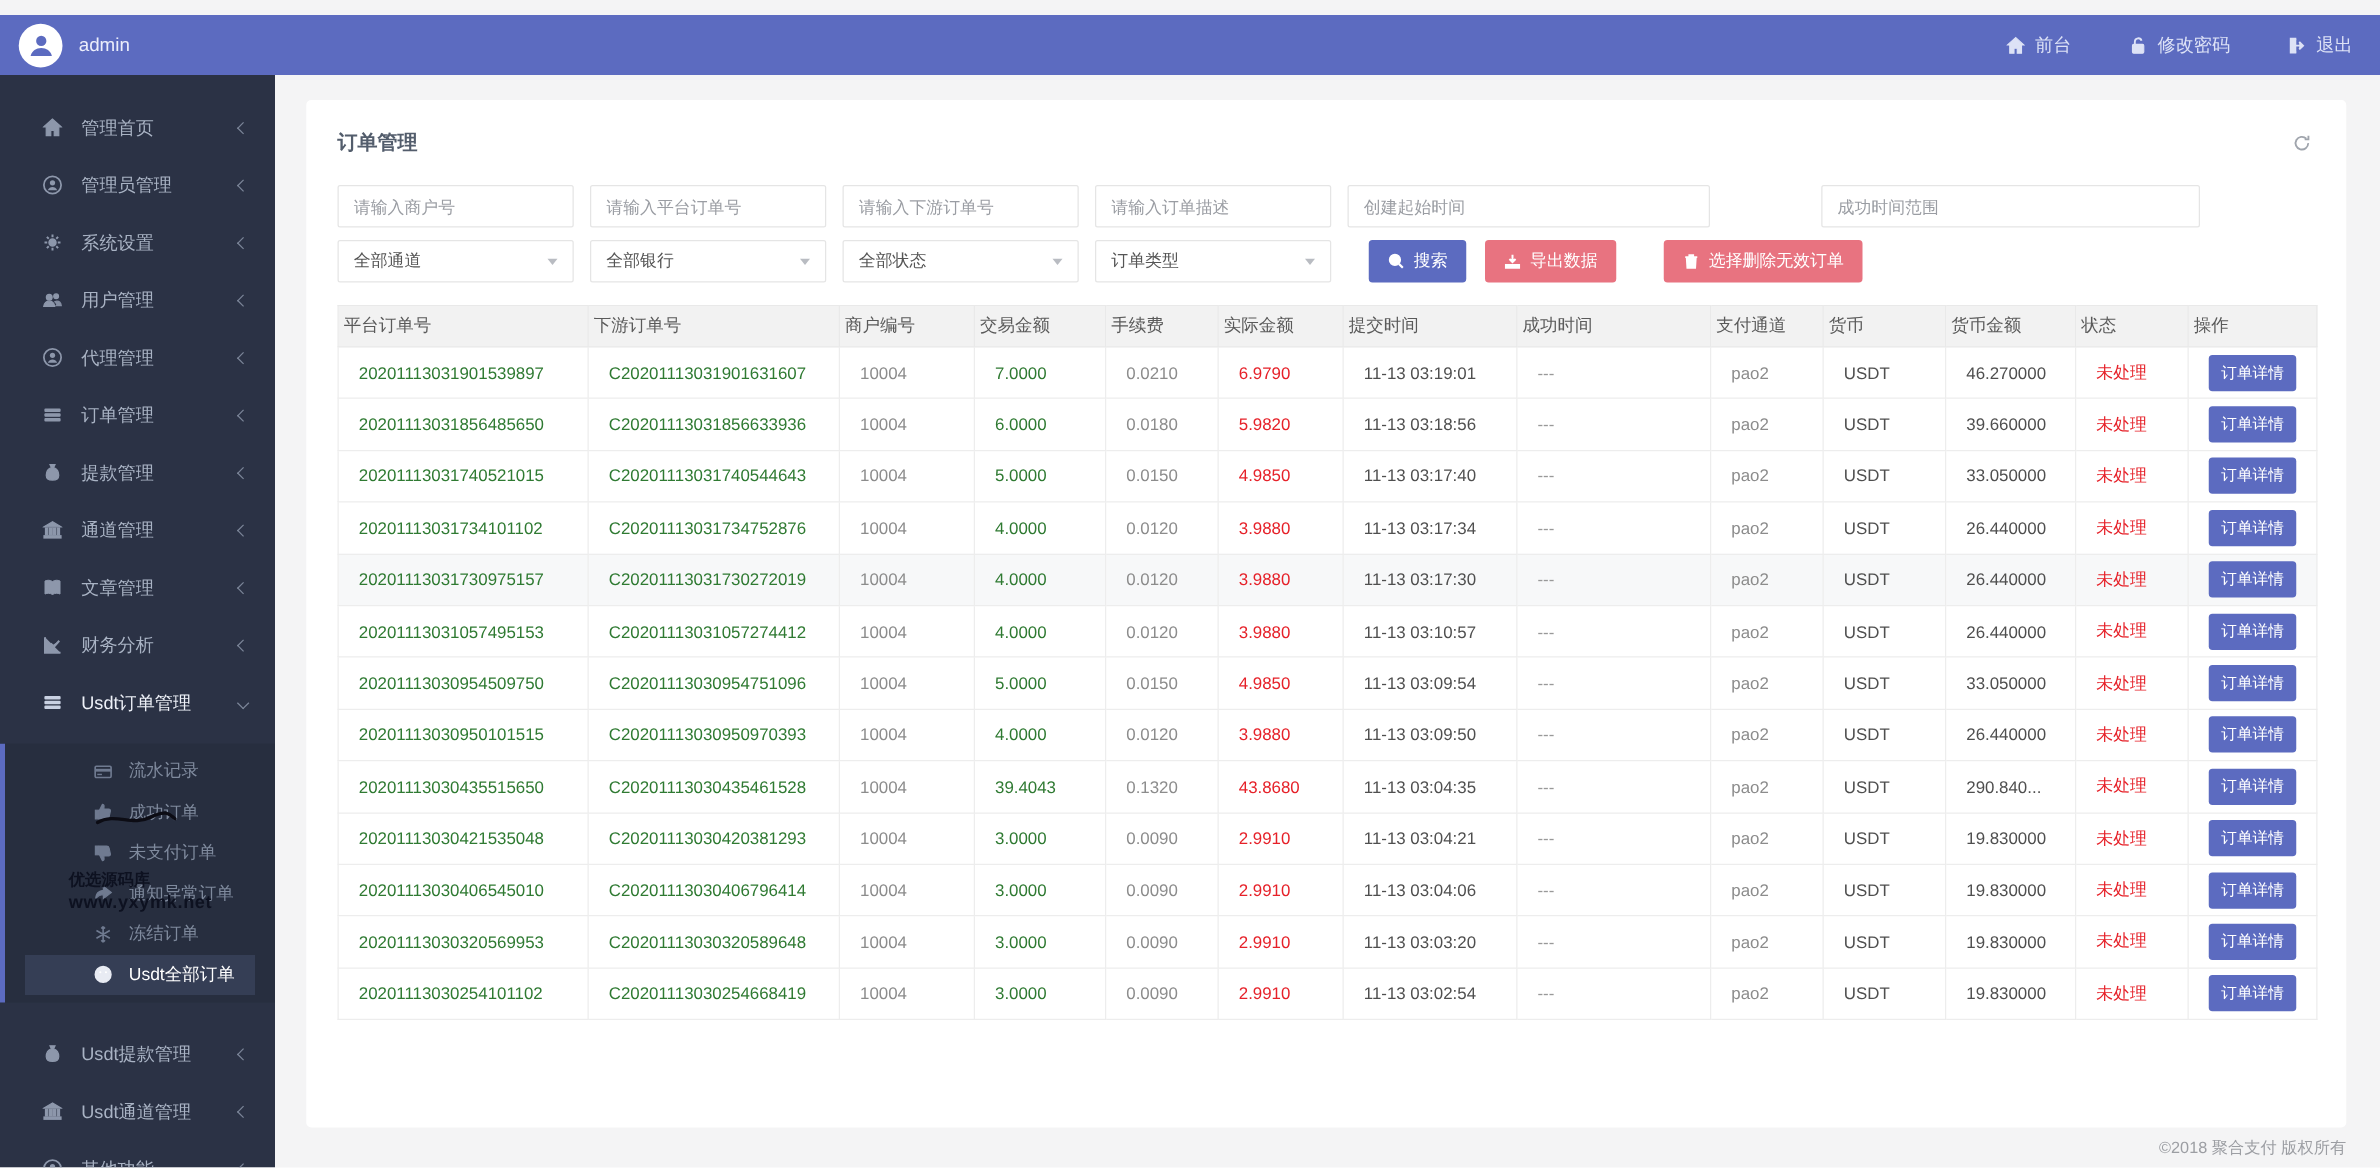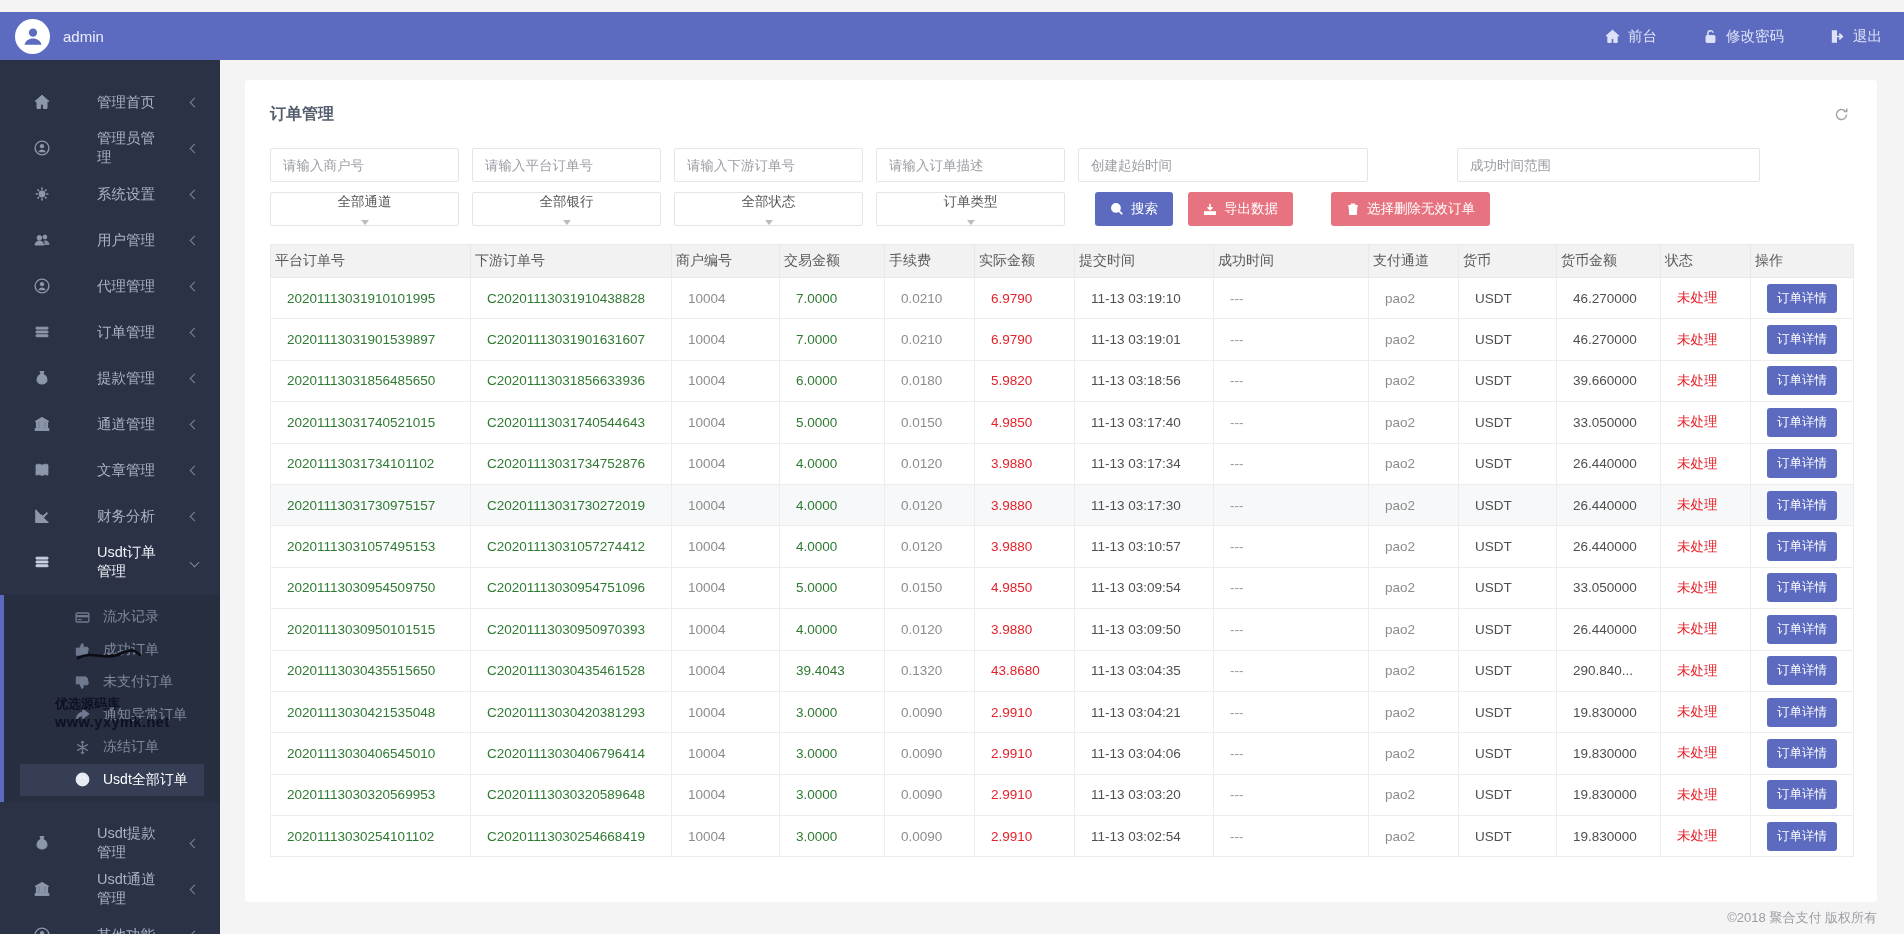--- a/index.html
+++ b/index.html
@@ -12,21 +12,21 @@
   .avatar svg { width:22px; height:22px; fill:var(--accent); }
   .topbar-user { color:#eceefb; font-size:15px; margin-left:13px; }
   .topbar-right { margin-left:auto; display:flex; align-items:center; margin-right:22px; }
   .top-link { display:flex; align-items:center; color:#dde2f6; font-size:14.5px; margin-left:46px; cursor:pointer; text-decoration:none; }
   .top-link .icon { margin-right:8px; display:inline-flex; }
   .top-link svg { width:15px; height:15px; fill:#dde2f6; stroke:#dde2f6; }
 
   
   .sidebar { position:absolute; top:48px; left:0; width:220px; height:886px; background:var(--sidebar); overflow:hidden; z-index:20; }
   .nav { padding-top:31px; }
-  .nav-item { height:46px; display:flex; align-items:center; padding:0 22px 0 33px; color:#a9b3c4; font-size:14.5px; cursor:pointer; position:relative;gap:32px; }
+  .nav-item { height:46px; display:flex; align-items:center; padding:0 22px 0 33px; color:#a9b3c4; font-size:14.5px; cursor:pointer; position:relative; }
   .nav-item .icon { width:17px; height:17px; margin-right:15px; display:inline-flex; align-items:center; justify-content:center; }
   .nav-item svg { width:16px; height:16px; fill:#8d97ab; stroke:#8d97ab; }
   .nav-item.expanded { color:#eef1f8; }
   .nav-item.expanded svg { fill:#c9d1e2; stroke:#c9d1e2; }
   .nav-label { flex:1; }
   .chev { width:7px; height:7px; border-left:1.5px solid #7c8699; border-bottom:1.5px solid #7c8699; display:inline-block; }
   .chev.left { transform:rotate(45deg); }
   .chev.down { transform:rotate(-45deg); }
   .submenu { background:#272e3f; border-left:4px solid var(--accent); margin-top:10px; padding:6px 16px; }
   .sub-item { height:32.5px; display:flex; align-items:center; padding-left:54px; color:#7f8a9d; font-size:14px; cursor:pointer; }
@@ -47,21 +47,21 @@
   .page-title { font-size:16px; color:#535d6c; }
   .refresh-btn { cursor:pointer; display:inline-flex; margin-right:4px; }
   .refresh-btn svg { width:15px; height:15px; stroke:#a0a5ad; fill:none; }
 
   .frow { display:flex; margin-top:23px; }
   .frow2 { margin-top:10px; }
   .f-input { height:34px; border:1px solid #e5e5e5; border-radius:2px; background:#fff; padding:0 12px; font-size:13.5px; color:#555; width:189px; margin-right:13px; font-family:inherit; }
   .f-input::placeholder { color:#9a9da3; opacity:1; }
   .f-input.wide { width:290px; }
   .f-input.wide2 { width:303px; margin-left:76px; }
-  .select { height:34px; width:189px; border:1px solid #e5e5e5; border-radius:2px; background:#fff; margin-right:13px; display:flex; align-items:center; padding:0 12px; font-size:13.5px; color:#555; cursor:pointer;flex-direction:column; }
+  .select { height:34px; width:189px; border:1px solid #e5e5e5; border-radius:2px; background:#fff; margin-right:13px; display:flex; align-items:center; padding:0 12px; font-size:13.5px; color:#555; cursor:pointer; }
   .select .sel-label { flex:1; }
   .caret { width:0; height:0; border-left:4.5px solid transparent; border-right:4.5px solid transparent; border-top:5.5px solid #b9bcc2; }
   .btn { height:34px; border:none; border-radius:3px; color:#fff; font-size:13.5px; display:inline-flex; align-items:center; padding:0 15px; cursor:pointer; font-family:inherit; }
   .btn .icon { display:inline-flex; margin-right:7px; }
   .btn svg { width:14px; height:14px; fill:#fff; stroke:#fff; }
   .btn-primary { background:var(--accent); margin-left:17px; }
   .btn-pink { background:var(--pink); margin-left:15px; }
   .btn-pink2 { background:var(--pink); margin-left:38px; }
 
   
@@ -442,35 +442,20 @@
             <th>成功时间</th>
             <th>支付通道</th>
             <th>货币</th>
             <th>货币金额</th>
             <th>状态</th>
             <th>操作</th>
           </tr>
         </thead>
       <tbody id="table-body">
           <tr class="">
-            <td class="green">20201113031910101995</td>
-            <td class="green">C20201113031910438828</td>
-            <td class="gray">10004</td>
-            <td class="green">7.0000</td>
-            <td class="gray">0.0210</td>
-            <td class="red">6.9790</td>
-            <td class="dark">11-13 03:19:10</td>
-            <td class="light">---</td>
-            <td class="gray">pao2</td>
-            <td class="dark">USDT</td>
-            <td class="dark">46.270000</td>
-            <td class="red">未处理</td>
-            <td><span class="btn-detail">订单详情</span></td>
-          </tr>
-          <tr class="">
             <td class="green">20201113031901539897</td>
             <td class="green">C20201113031901631607</td>
             <td class="gray">10004</td>
             <td class="green">7.0000</td>
             <td class="gray">0.0210</td>
             <td class="red">6.9790</td>
             <td class="dark">11-13 03:19:01</td>
             <td class="light">---</td>
             <td class="gray">pao2</td>
             <td class="dark">USDT</td>

